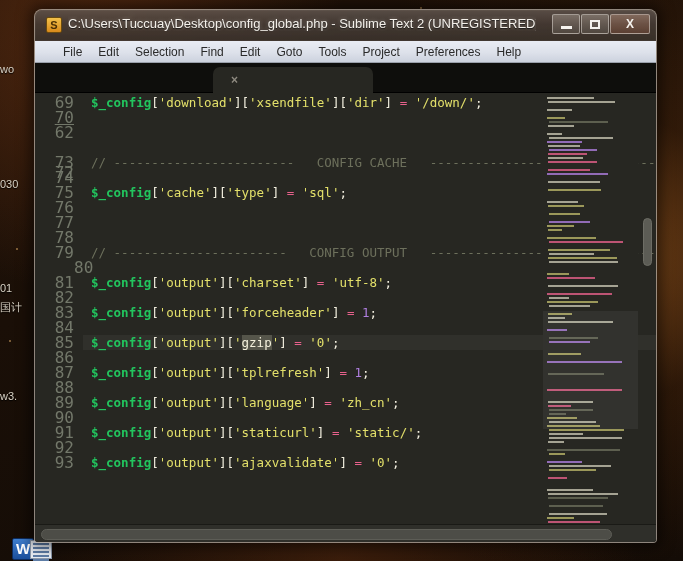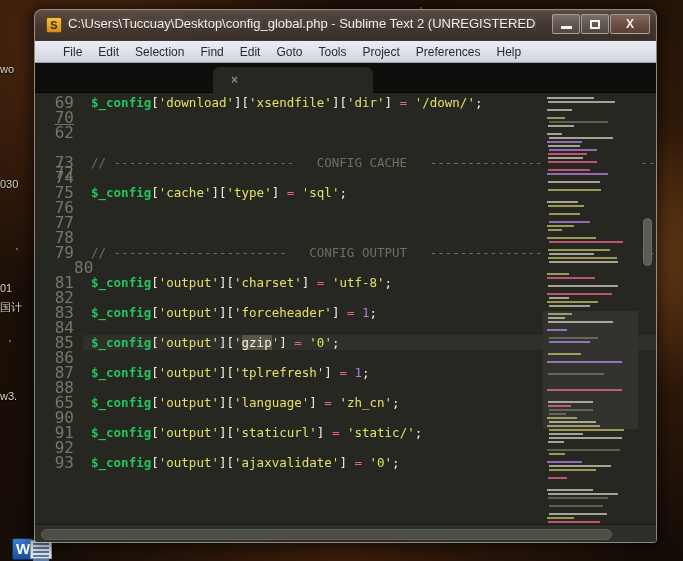--- a/index.html
+++ b/index.html
@@ -276,21 +276,21 @@
           <div class="gutter-num" style="top: 152px;">79</div>
           <div class="gutter-num" style="top: 167px; padding-left: 44px;">80</div>
           <div class="gutter-num" style="top: 182px;">81</div>
           <div class="gutter-num" style="top: 197px;">82</div>
           <div class="gutter-num" style="top: 212px;">83</div>
           <div class="gutter-num" style="top: 227px;">84</div>
           <div class="gutter-num" style="top: 242px;">85</div>
           <div class="gutter-num" style="top: 257px;">86</div>
           <div class="gutter-num" style="top: 272px;">87</div>
           <div class="gutter-num" style="top: 287px;">88</div>
-          <div class="gutter-num" style="top: 302px;">65</div>
+          <div class="gutter-num" style="top: 302px;">89</div>
           <div class="gutter-num" style="top: 317px;">90</div>
           <div class="gutter-num" style="top: 332px;">91</div>
           <div class="gutter-num" style="top: 347px;">92</div>
           <div class="gutter-num" style="top: 362px;">93</div>
         </div>
       <div id="code-lines"><div class="code-line" style="top: 2px;"><span class="t-var">$_config</span><span class="t-punc">[</span><span class="t-str">'download'</span><span class="t-punc">][</span><span class="t-str">'xsendfile'</span><span class="t-punc">][</span><span class="t-str">'dir'</span><span class="t-punc">] </span><span class="t-op">= </span><span class="t-str">'/down/'</span><span class="t-punc">;</span></div><div class="code-line" style="top: 17px;"></div><div class="code-line" style="top: 32px;"></div><div class="code-line" style="top: 47px;"></div><div class="code-line" style="top: 62px;"><span class="t-com">// ------------------------   CONFIG CACHE   ---------------------------------</span></div><div class="code-line" style="top: 77px;"></div><div class="code-line" style="top: 92px;"><span class="t-var">$_config</span><span class="t-punc">[</span><span class="t-str">'cache'</span><span class="t-punc">][</span><span class="t-str">'type'</span><span class="t-punc">] </span><span class="t-op">= </span><span class="t-str">'sql'</span><span class="t-punc">;</span></div><div class="code-line" style="top: 107px;"></div><div class="code-line" style="top: 122px;"></div><div class="code-line" style="top: 137px;"></div><div class="code-line" style="top: 152px;"><span class="t-com">// -----------------------   CONFIG OUTPUT   ---------------------------------</span></div><div class="code-line" style="top: 167px;"></div><div class="code-line" style="top: 182px;"><span class="t-var">$_config</span><span class="t-punc">[</span><span class="t-str">'output'</span><span class="t-punc">][</span><span class="t-str">'charset'</span><span class="t-punc">] </span><span class="t-op">= </span><span class="t-str">'utf-8'</span><span class="t-punc">;</span></div><div class="code-line" style="top: 197px;"></div><div class="code-line" style="top: 212px;"><span class="t-var">$_config</span><span class="t-punc">[</span><span class="t-str">'output'</span><span class="t-punc">][</span><span class="t-str">'forceheader'</span><span class="t-punc">] </span><span class="t-op">= </span><span class="t-num">1</span><span class="t-punc">;</span></div><div class="code-line" style="top: 227px;"></div><div class="code-line" style="top: 242px;"><span class="t-var">$_config</span><span class="t-punc">[</span><span class="t-str">'output'</span><span class="t-punc">][</span><span class="t-str">'</span><span class="t-str t-hl">gzip</span><span class="t-str">'</span><span class="t-punc">] </span><span class="t-op">= </span><span class="t-str">'0'</span><span class="t-punc">;</span></div><div class="code-line" style="top: 257px;"></div><div class="code-line" style="top: 272px;"><span class="t-var">$_config</span><span class="t-punc">[</span><span class="t-str">'output'</span><span class="t-punc">][</span><span class="t-str">'tplrefresh'</span><span class="t-punc">] </span><span class="t-op">= </span><span class="t-num">1</span><span class="t-punc">;</span></div><div class="code-line" style="top: 287px;"></div><div class="code-line" style="top: 302px;"><span class="t-var">$_config</span><span class="t-punc">[</span><span class="t-str">'output'</span><span class="t-punc">][</span><span class="t-str">'language'</span><span class="t-punc">] </span><span class="t-op">= </span><span class="t-str">'zh_cn'</span><span class="t-punc">;</span></div><div class="code-line" style="top: 317px;"></div><div class="code-line" style="top: 332px;"><span class="t-var">$_config</span><span class="t-punc">[</span><span class="t-str">'output'</span><span class="t-punc">][</span><span class="t-str">'staticurl'</span><span class="t-punc">] </span><span class="t-op">= </span><span class="t-str">'static/'</span><span class="t-punc">;</span></div><div class="code-line" style="top: 347px;"></div><div class="code-line" style="top: 362px;"><span class="t-var">$_config</span><span class="t-punc">[</span><span class="t-str">'output'</span><span class="t-punc">][</span><span class="t-str">'ajaxvalidate'</span><span class="t-punc">] </span><span class="t-op">= </span><span class="t-str">'0'</span><span class="t-punc">;</span></div></div>
       <div id="minimap">
           <div class="mm-row" style="top: 4px; left: 4px; width: 47px; background: rgb(201, 198, 180); opacity: 0.78;"></div>
           <div class="mm-row" style="top: 8px; left: 5px; width: 67px; background: rgb(201, 198, 180); opacity: 0.78;"></div>
           <div class="mm-row" style="top: 16px; left: 4px; width: 25px; background: rgb(201, 198, 180); opacity: 0.78;"></div>

